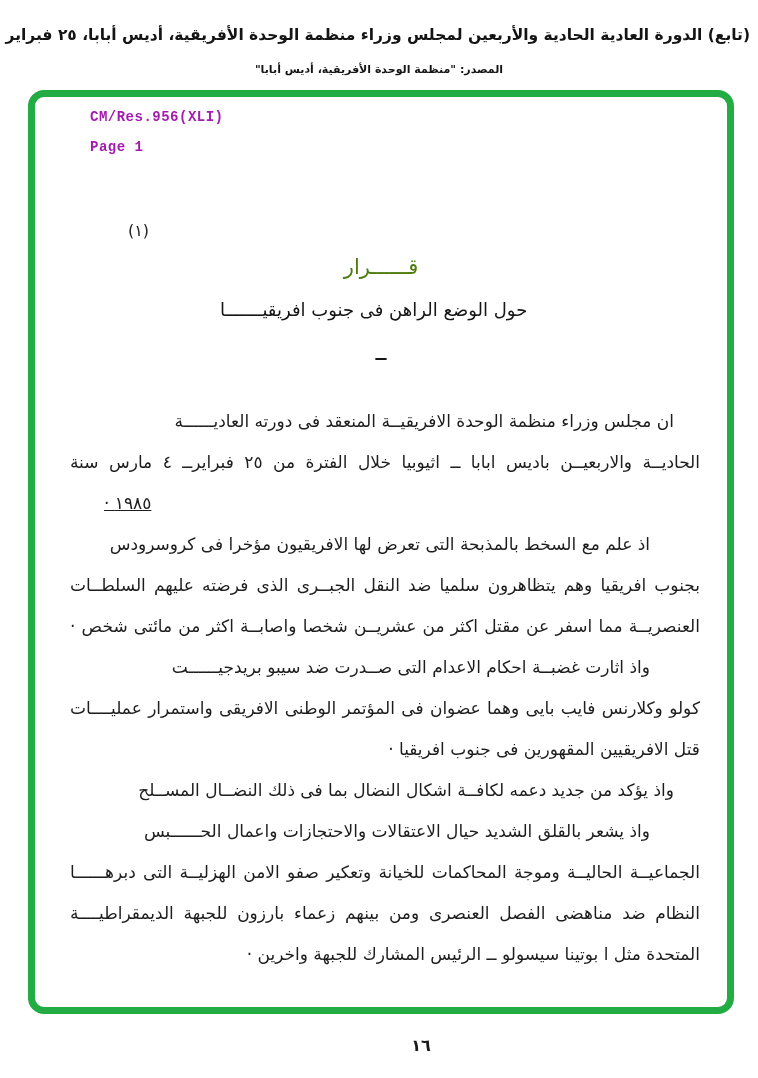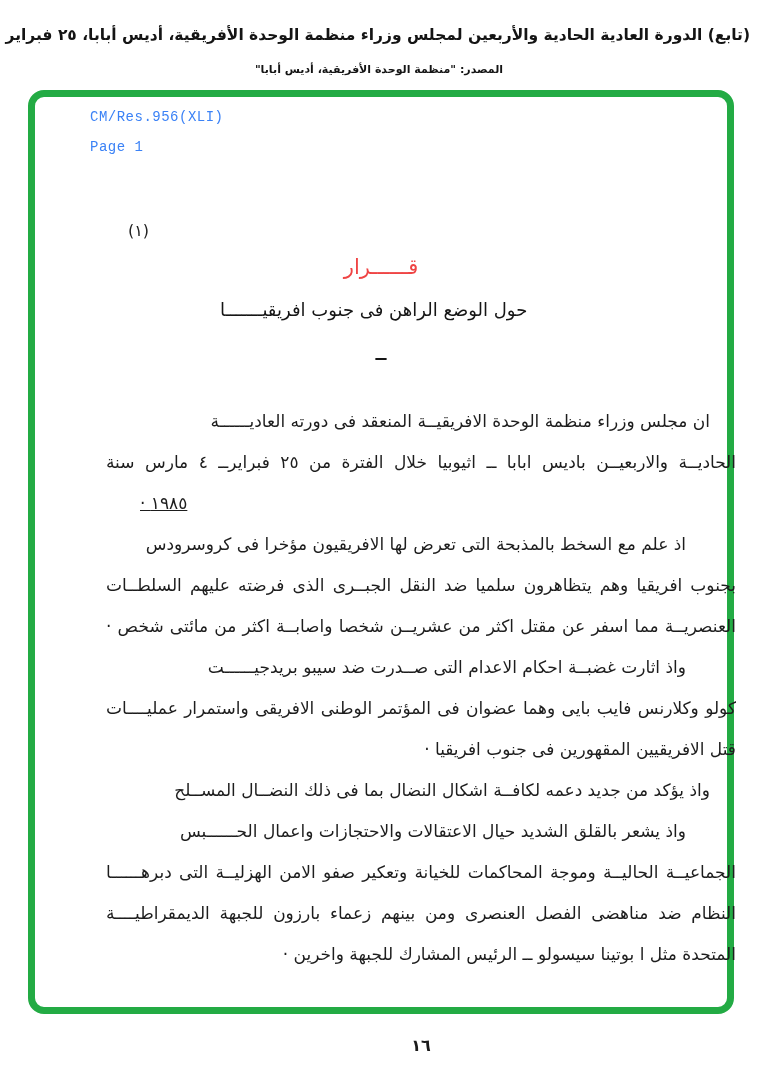--- a/index.html
+++ b/index.html
@@ -18,45 +18,45 @@
     direction:rtl; text-align:center;
     font-size:11px; font-weight:bold; color:#141414;
   }
   .frame {
     position:absolute; left:28px; top:90px; width:692px; height:910px;
     border:7px solid #23ab44; border-radius:16px; background:#ffffff;
   }
   .ref, .pagelbl {
     position:absolute; left:55px;
     font-family:"Liberation Mono","DejaVu Sans Mono",monospace;
-    font-size:14px; font-weight:normal; letter-spacing:0.5px; color:#3b82f6;
+    font-size:14px; font-weight:bold; letter-spacing:0.5px; color:#a21caf;
   }
   .ref { top:12px; }
   .pagelbl { top:42px; }
   .item-number {
     position:absolute; left:93px; top:124px;
     font-size:16px; color:#222; direction:ltr;
   }
   .kicker {
     position:absolute; left:0; top:158px; width:100%;
     direction:rtl; text-align:center;
-    font-size:21px; color:#ef4444; letter-spacing:1px;
+    font-size:21px; color:#4d7c0f; letter-spacing:1px;
   }
   .doc-title {
     position:absolute; left:185px; top:202px; width:400px;
     direction:rtl; text-align:left; white-space:nowrap;
     font-size:18px; color:#151515;
   }
   .divider {
     position:absolute; left:0; top:248px; width:100%;
     text-align:center; font-size:16px; font-weight:bold; color:#151515;
   }
   .body-lines {
     position:absolute; left:35px; top:304px; width:630px;
-    direction:rtl; font-size:17px; color:#1d1d1d;margin-left:36px;
+    direction:rtl; font-size:17px; color:#1d1d1d;
   }
   .line {
     height:41px; line-height:41px; white-space:nowrap; overflow:hidden;
     text-align:right;
   }
   .line.full  { text-align:justify; text-align-last:justify; }
   .line.ind1  { padding-right:26px; }
   .line.ind2  { padding-right:50px; }
   .line.end   { text-align:right; }
   .line.end-sm{ text-align:left; padding-left:34px;text-decoration:underline; }

